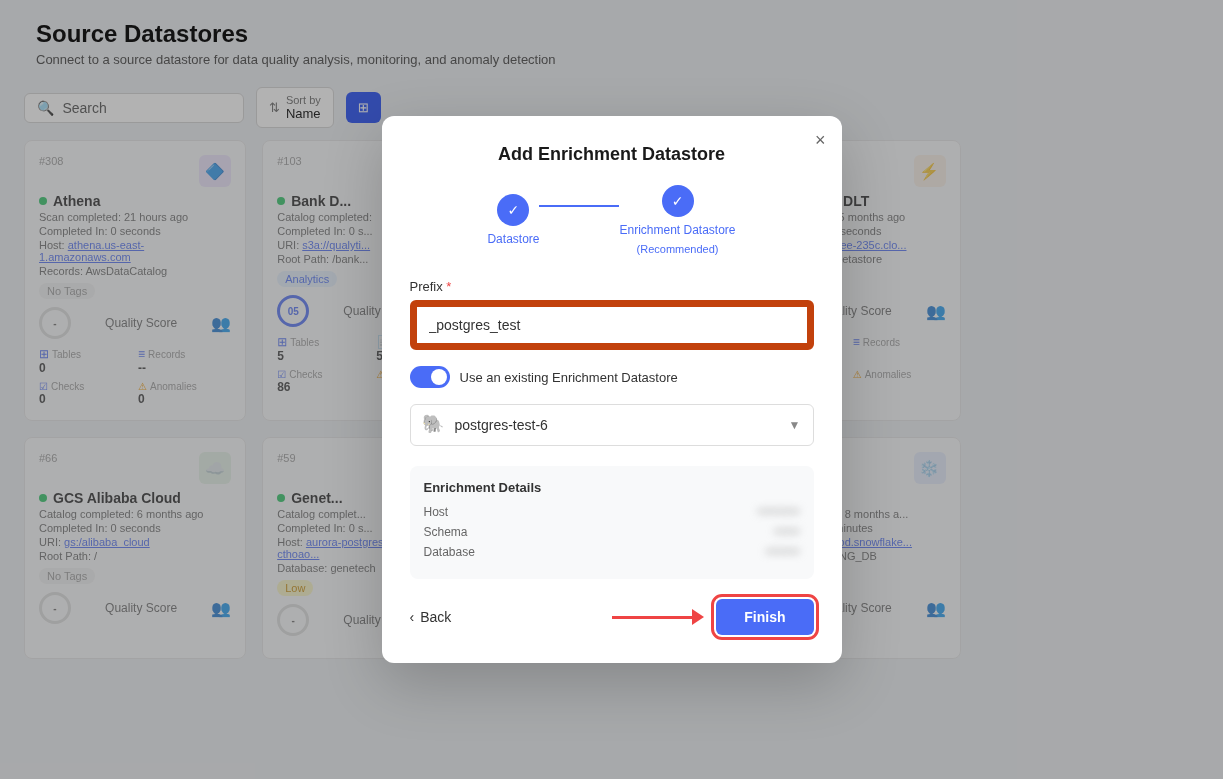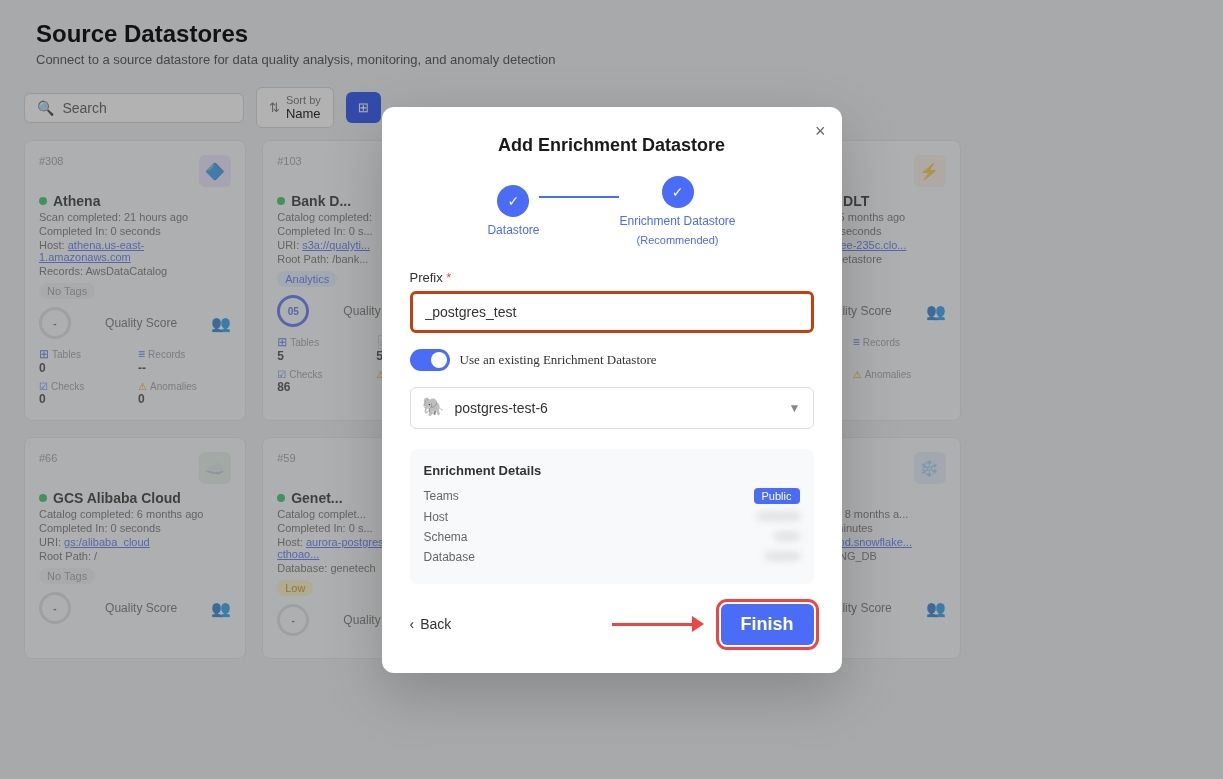--- a/index.html
+++ b/index.html
@@ -71,49 +71,49 @@
     
     .steps { display: flex; align-items: center; justify-content: center; margin-bottom: 24px; gap: 0; }
     .step { display: flex; flex-direction: column; align-items: center; gap: 6px; }
     .step-circle { width: 32px; height: 32px; border-radius: 50%; background: #4a6cf7; display: flex; align-items: center; justify-content: center; color: white; font-size: 14px; }
     .step-label { font-size: 12px; color: #4a6cf7; font-weight: 500; }
     .step-line { width: 80px; height: 2px; background: #4a6cf7; margin-bottom: 28px; }
 
     
     .form-label { font-size: 13px; font-weight: 500; color: #333; margin-bottom: 6px; }
     .required { color: #ef4444; }
-    .form-input { width: 100%; border: 3px solid #c2410c; border-radius: 6px; padding: 10px 12px; font-size: 14px; outline: none; color: #333; margin-bottom: 16px; }
+    .form-input { width: 100%; border: 7px solid #c2410c; border-radius: 6px; padding: 10px 12px; font-size: 14px; outline: none; color: #333; margin-bottom: 16px; }
 
     
     .toggle-row { display: flex; align-items: center; gap: 10px; margin-bottom: 16px; }
     .toggle { position: relative; width: 40px; height: 22px; }
     .toggle input { opacity: 0; width: 0; height: 0; }
     .toggle-slider { position: absolute; cursor: pointer; top: 0; left: 0; right: 0; bottom: 0; background: #4a6cf7; border-radius: 22px; transition: .3s; }
     .toggle-slider:before { position: absolute; content: ""; height: 16px; width: 16px; left: 3px; bottom: 3px; background: white; border-radius: 50%; transition: .3s; transform: translateX(18px); }
-    .toggle-label { font-size: 13px; color: #333; font-family: Liberation Serif, serif; }
+    .toggle-label { font-size: 13px; color: #333; }
 
     
     .dropdown { display: flex; align-items: center; border: 1px solid #ddd; border-radius: 6px; padding: 8px 12px; margin-bottom: 20px; cursor: pointer; }
     .dropdown-icon { width: 24px; height: 24px; margin-right: 8px; }
     .dropdown-text { flex: 1; font-size: 14px; color: #333; }
     .dropdown-arrow { color: #888; font-size: 12px; }
 
     
     .enrichment-details { background: #f8f9fa; border-radius: 8px; padding: 14px; margin-bottom: 20px; }
     .enrichment-title { font-size: 13px; font-weight: 600; color: #333; margin-bottom: 10px; }
     .detail-row { display: flex; justify-content: space-between; align-items: center; margin-bottom: 6px; }
     .detail-label { font-size: 12px; color: #666; }
     .detail-value { font-size: 12px; color: #333; }
     .public-badge { background: #4a6cf7; color: white; font-size: 11px; padding: 2px 8px; border-radius: 4px; }
     .blurred { filter: blur(4px); color: #999; }
 
     
     .modal-footer { display: flex; align-items: center; justify-content: space-between; margin-top: 4px; }
     .back-btn { display: flex; align-items: center; gap: 6px; background: none; border: none; color: #333; font-size: 14px; cursor: pointer; }
-    .finish-btn { background: #4a6cf7; color: white; border: none; border-radius: 6px; padding: 10px 20px; font-size: 18px; font-weight: 600; cursor: pointer; outline: 3px solid #ef4444; outline-offset: 2px; }
+    .finish-btn { background: #4a6cf7; color: white; border: none; border-radius: 6px; padding: 10px 28px; font-size: 14px; font-weight: 600; cursor: pointer; outline: 3px solid #ef4444; outline-offset: 2px; }
 
     .second-row { margin-top: 16px; }
   </style>
 </head>
 <body>
 
 <div class="page-wrapper">
 
   <div class="page-header">
     <h1 class="page-title">Source Datastores</h1>
@@ -420,24 +420,20 @@
       
       <div class="dropdown">
         <div class="dropdown-icon" style="font-size:18px;">🐘</div>
         <span class="dropdown-text">postgres-test-6</span>
         <span class="dropdown-arrow">▼</span>
       </div>
 
       
       <div class="enrichment-details">
         <div class="enrichment-title">Enrichment Details</div>
-        <div class="detail-row">
-          <span class="detail-label">Teams</span>
-          <span class="public-badge">Public</span>
-        </div>
         <div class="detail-row">
           <span class="detail-label">Host</span>
           <span class="detail-value blurred">••••••••••</span>
         </div>
         <div class="detail-row">
           <span class="detail-label">Schema</span>
           <span class="detail-value blurred">••••••</span>
         </div>
         <div class="detail-row">
           <span class="detail-label">Database</span>

